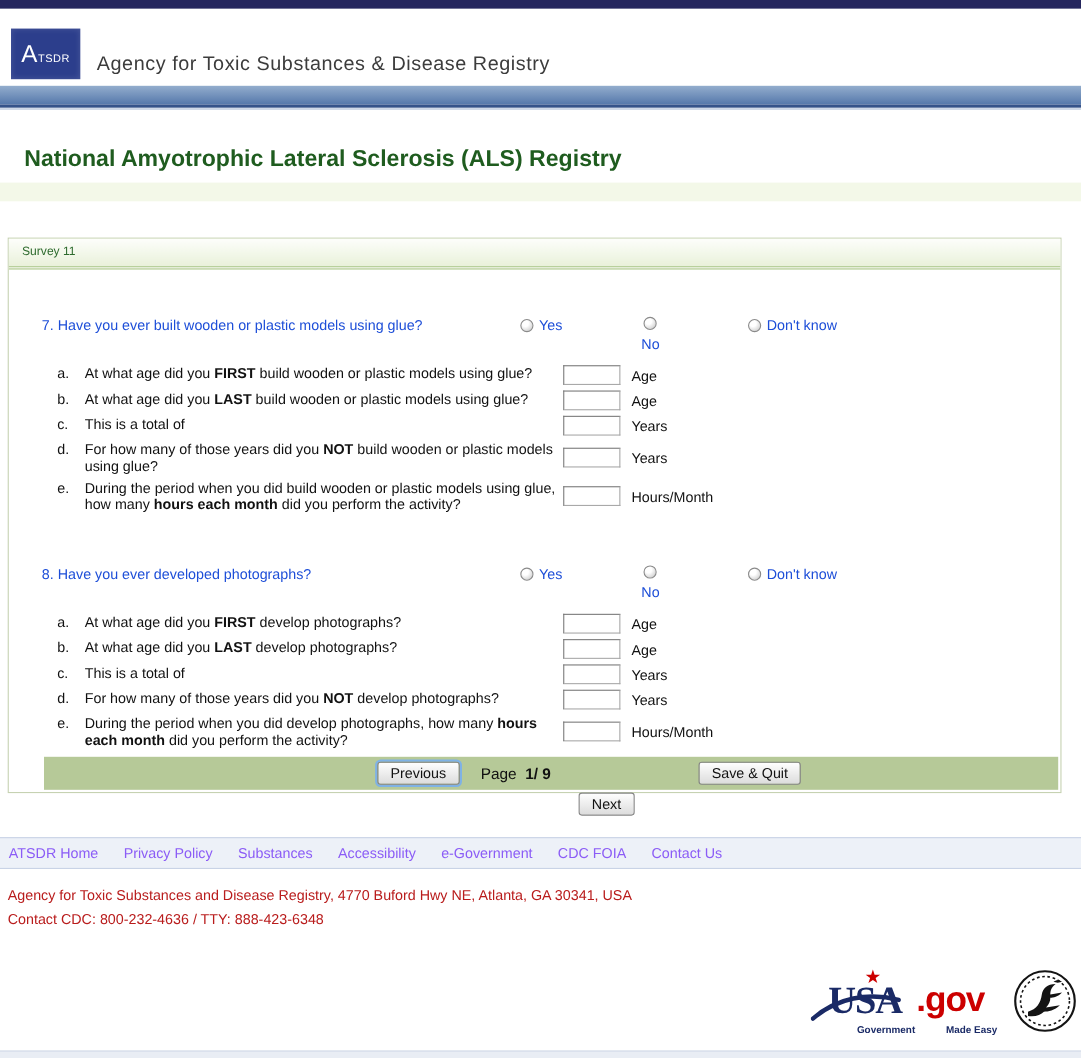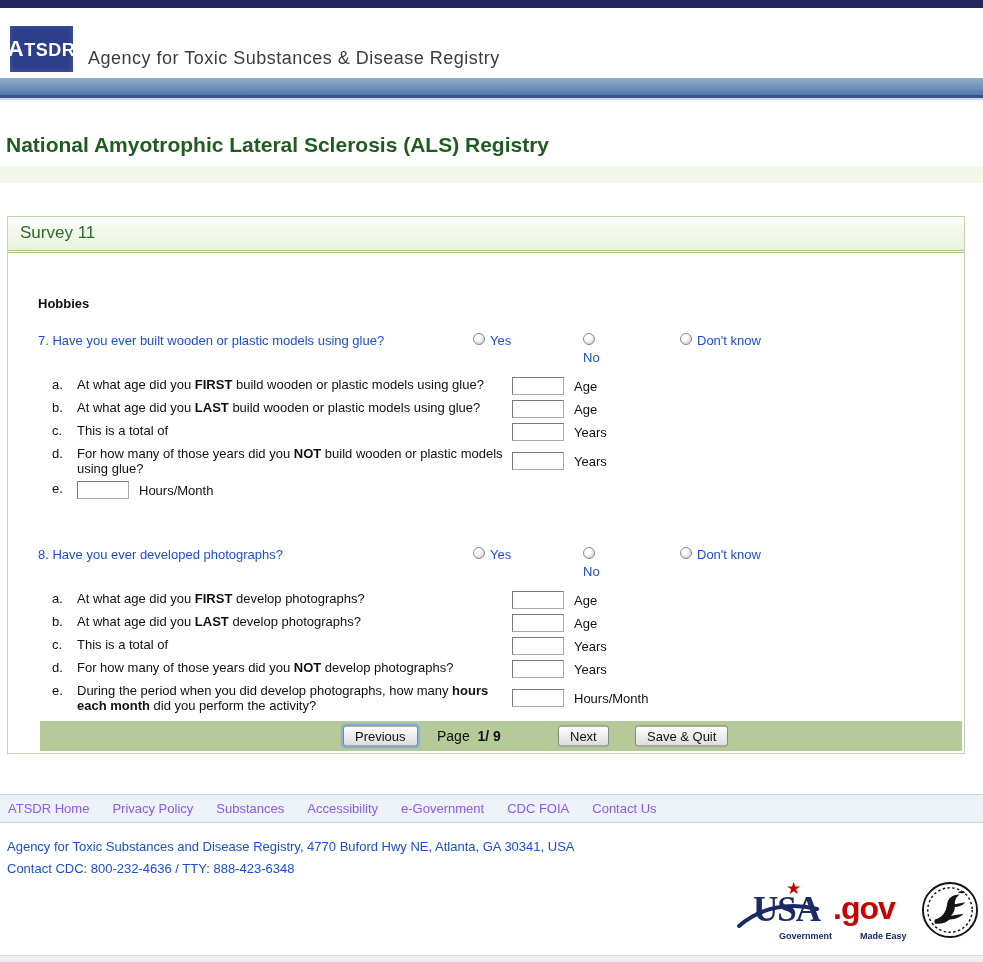--- a/index.html
+++ b/index.html
@@ -6,48 +6,48 @@
   html,body { width:983px; height:962px; background:#fff; overflow:hidden;
     font-family:"Liberation Sans", sans-serif; position:relative; }
 
   
   .topbar { height:8px; background:#25265e; }
   .header { height:70px; background:#fff; display:flex; align-items:flex-end;
     padding:0 0 6px 10px; gap:15px; }
   .atsdr-logo { width:63px; height:46px; background:#2c3e8c; color:#fff;
     display:flex; align-items:center; justify-content:center; cursor:pointer;
     box-shadow:inset 0 0 6px rgba(255,255,255,.15); }
-  .atsdr-logo span { font-size:18px; font-weight:bold; letter-spacing:.5px; }
+  .atsdr-logo span { font-size:10px; font-weight:normal; letter-spacing:.5px; }
   .atsdr-logo span::first-letter { font-size:22px; }
   .tagline { font-size:18px; color:#3c3c3c; letter-spacing:.5px; padding-bottom:3px; }
 
   
   .bluebar { height:20px; background:linear-gradient(#93adcd,#5578ab);
     border-bottom:3px solid #35538a; }
   .bluebar-under { height:2px; background:#cfd9e7; }
 
   
-  .page-title { margin-top:32px; padding-left:6px; font-size:21px; font-weight:bold;
+  .page-title { margin-top:32px; padding-left:22px; font-size:21px; font-weight:bold;
     color:#1f5c1f; line-height:26px; }
   .green-band { height:17px; background:#f3f8e8; margin-top:8px; }
 
   
   .survey-box { margin:33px 18px 0 7px; border:1px solid #c6d2b2; background:#fff; }
-  .survey-header { padding:6px 12px 7px 12px; font-size:17px; color:#2d6a2d;
+  .survey-header { padding:6px 12px 7px 12px; font-size:11px; color:#2d6a2d;
     background:linear-gradient(#fdfefb,#e9f1da);
     border-bottom:3px double #a9c587; }
   .survey-content { padding:43px 0 0 30px; }
   .section-heading { font-size:13px; font-weight:bold; color:#111; margin-bottom:22px; }
 
   .question-block { margin-bottom:48px; }
   .question-block:last-of-type { margin-bottom:0; }
   .question-row { position:relative; height:18px; font-size:13px; color:#1d4ed8; }
   .question-text { white-space:nowrap; }
   .radio-group { position:absolute; left:0; top:0; width:100%; height:18px; }
-  .radio-option { position:absolute; top:0; display:flex; gap:5px;
+  .radio-option { position:absolute; top:0; display:flex; align-items:center; gap:5px;
     font-size:13px; cursor:pointer; }
   .radio-option:nth-of-type(1){ left:435px; }
   .radio-option:nth-of-type(2){ left:545px;flex-direction:column; }
   .radio-option:nth-of-type(3){ left:642px; }
   .radio { width:12px; height:12px; border-radius:50%; border:1px solid #8a8a8a;
     background:radial-gradient(circle at 35% 30%, #ffffff 30%, #d7d7d7 75%, #bdbdbd); }
 
   .subquestions { margin-top:26px; }
   .sub-row { display:flex; align-items:flex-start; margin:0 0 5px 14px; font-size:13px;
     color:#111; }
@@ -60,32 +60,32 @@
     font-family:inherit; }
   .unit { margin-left:10px; white-space:nowrap; }
 
   
   .nav-bar { position:relative; height:30px; background:#b6c998; margin:8px 2px 2px 2px; }
   .btn { position:absolute; top:50%; transform:translateY(-50%);
     background:linear-gradient(#fefefe,#dcdcdc); border:1px solid #858585;
     border-radius:3px; font-size:13px; padding:2px 11px; font-family:inherit;
     color:#111; cursor:pointer; }
   .btn-previous { left:303px; box-shadow:0 0 0 2px #7fb2e5; }
-  .btn-next { left:518px; }
+  .btn-next { left:486px;margin-top:28px; }
   .btn-save { left:595px; }
   .page-text { position:absolute; left:397px; top:50%; transform:translateY(-50%);
     font-size:14px; color:#111; }
   .page-num { font-weight:bold; }
 
   
   .footer-nav { margin-top:40px; height:29px; background:#edf1f8;
     border-top:1px solid #c9d3e6; border-bottom:1px solid #c9d3e6;
     display:flex; align-items:center; padding-left:8px; gap:23px; }
   .footer-nav a { font-size:13px; color:#8b5cf6; text-decoration:none; cursor:pointer; }
-  .footer-info { padding:13px 8px 0 7px; font-size:13px; color:#1d4ed8; line-height:22px; }
+  .footer-info { padding:13px 8px 0 7px; font-size:13px; color:#b91c1c; line-height:22px; }
 
   .usagov { position:absolute; left:737px; top:884px; width:180px; height:60px;
     cursor:pointer; }
   .usagov .swoosh { position:absolute; left:0; top:16px; }
   .usagov .star { position:absolute; left:49px; top:-6px; color:#c00; font-size:17px; }
   .usagov .usa { position:absolute; left:16px; top:6px; font-family:"Liberation Serif",serif;
     font-weight:bold; font-size:35px; color:#1a2a66; letter-spacing:-1px; }
   .usagov .gov { position:absolute; left:96px; top:6px; font-weight:bold; font-size:32px;
     color:#cc0000; letter-spacing:-1px; }
   .usagov .sub1 { position:absolute; left:42px; top:47px; font-size:9px; font-weight:bold;
@@ -111,21 +111,20 @@
 
 <div class="bluebar"></div>
 <div class="bluebar-under"></div>
 
 <div class="page-title">National Amyotrophic Lateral Sclerosis (ALS) Registry</div>
 <div class="green-band"></div>
 
 <div class="survey-box">
   <div class="survey-header">Survey 11</div>
   <div class="survey-content">
-    <div class="section-heading">Hobbies</div>
     <div id="questions-container">
   <div class="question-block">
     <div class="question-row">
       <span class="question-text">7. Have you ever built wooden or plastic models using glue?</span>
       <span class="radio-group">
   <label class="radio-option">
     <span class="radio"></span>
     <span class="radio-label">Yes</span>
   </label>
 
@@ -172,20 +171,21 @@
     <span class="sub-letter">d.</span>
     <span class="sub-text"><span>For how many of those years did you </span><b>NOT</b><span> build wooden or plastic models using glue?</span></span>
     <span class="answer">
       <input class="answer-input" type="text" style="">
       <span class="unit">Years</span>
     </span>
   </div>
 
   <div class="sub-row">
     <span class="sub-letter">e.</span>
+    <span class="sub-text"><span>During the period when you did build wooden or plastic models using glue, how many </span><b>hours each month</b><span> did you perform the activity?</span></span>
     <span class="answer">
       <input class="answer-input" type="text" style="">
       <span class="unit">Hours/Month</span>
     </span>
   </div>
 </div>
   </div>
 
   <div class="question-block">
     <div class="question-row">

